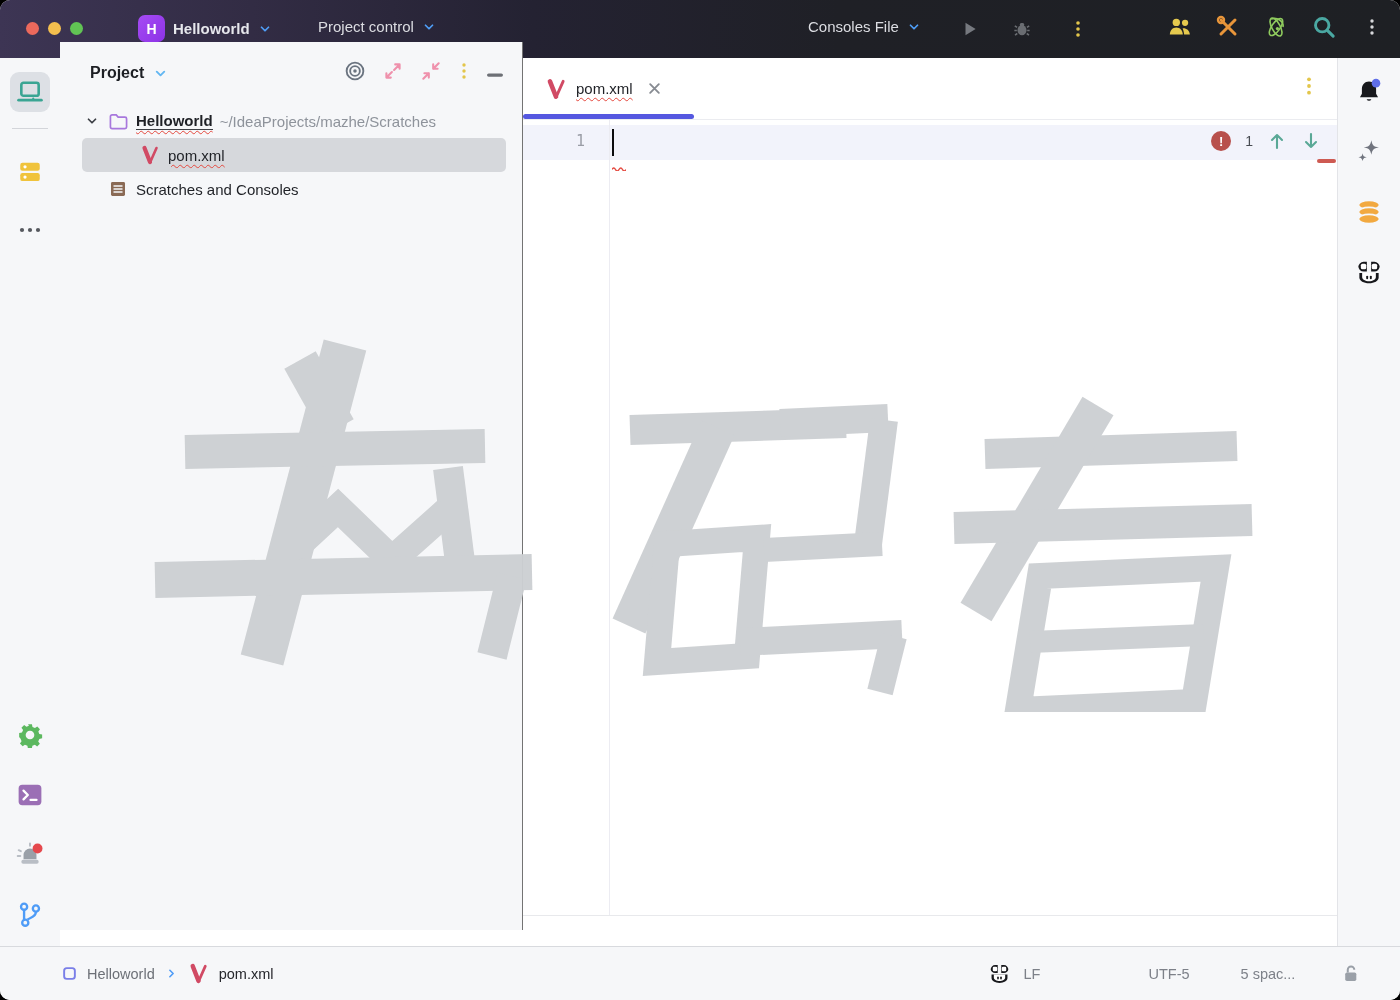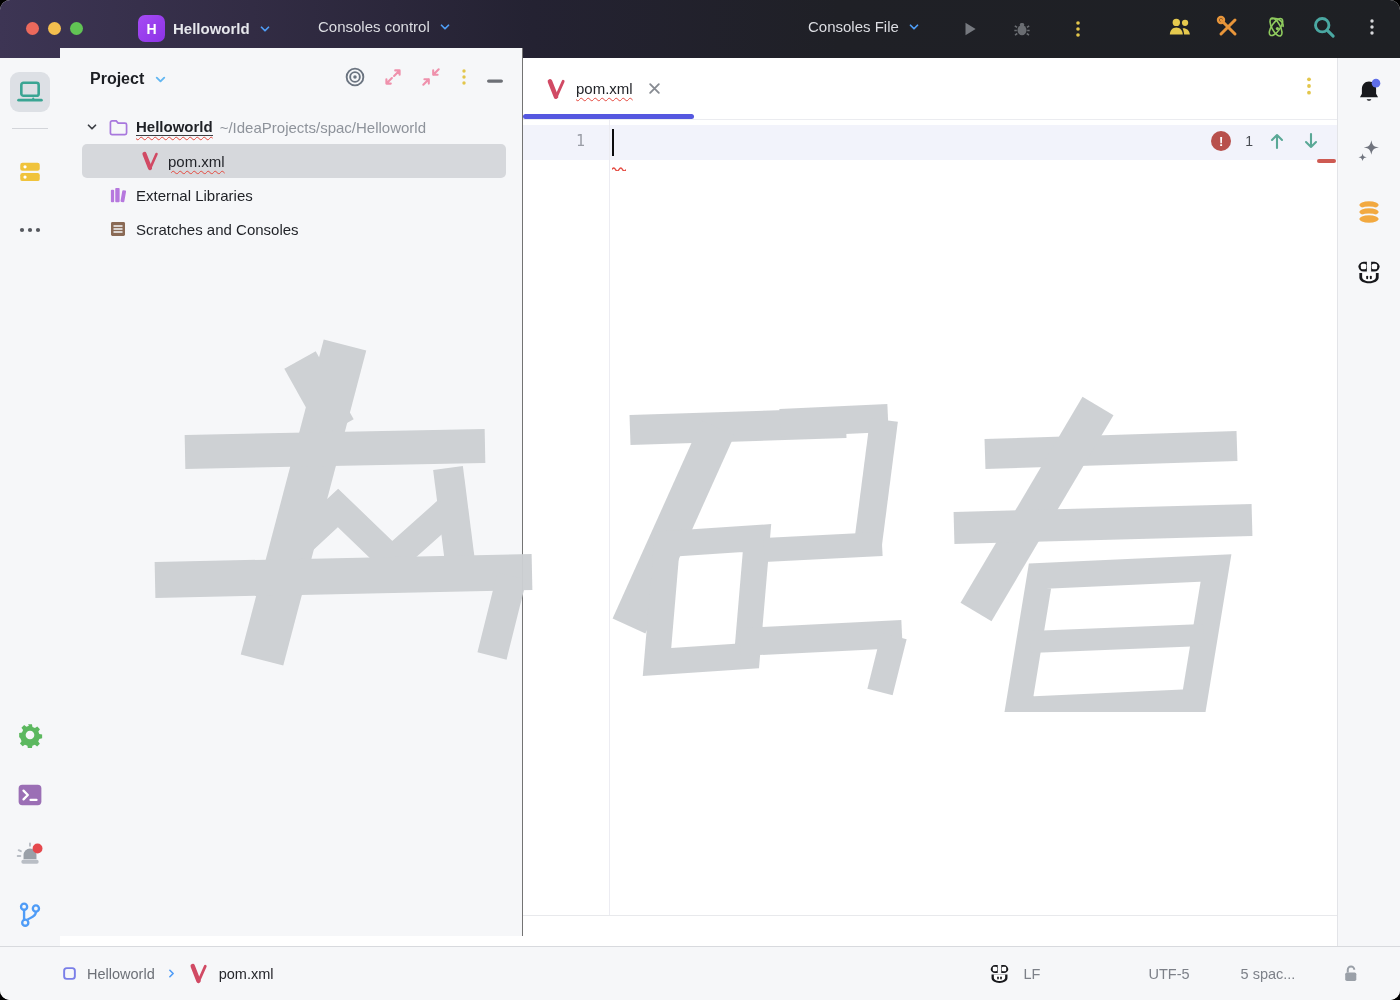--- a/index.html
+++ b/index.html
@@ -15,21 +15,21 @@
   .tb-label.reg{font-weight:400;color:#dcdde2;}
   .iconbtn{width:24px;height:24px;display:flex;align-items:center;justify-content:center;}
   
   .left-rail{position:absolute;left:0;top:58px;width:60px;height:888px;background:#f6f7f9;}
   .right-rail{position:absolute;right:0;top:58px;width:62px;height:888px;background:#f6f7f9;border-left:1px solid #e3e4e8;}
   .rail-btn{position:absolute;left:50%;transform:translateX(-50%);width:40px;height:40px;border-radius:9px;
     display:flex;align-items:center;justify-content:center;}
   .rail-btn.active{background:#dde0e5;}
   .rail-divider{position:absolute;left:12px;width:36px;height:1px;background:#d3d5da;}
   
-  .project-panel{position:absolute;left:60px;top:48px;width:462px;height:888px;background:#f6f7f9;border-right:1px solid #737373;}
+  .project-panel{position:absolute;left:60px;top:42px;width:462px;height:888px;background:#f6f7f9;border-right:1px solid #737373;}
   .pp-header{position:relative;height:62px;display:flex;align-items:center;}
   .pp-title{font-weight:700;font-size:16px;color:#1d1f24;margin-left:30px;}
   .pp-tools{position:absolute;right:18px;display:flex;align-items:center;gap:16px;}
   .tree{font-size:15px;color:#1f2126;}
   .tree-row{position:relative;height:34px;display:flex;align-items:center;}
   .tree-row.selected{background:#d6d8dc;border-radius:5px;margin:0 16px 0 22px;}
   .tree-ic{display:inline-flex;width:20px;justify-content:center;margin-right:8px;}
   .root-name{font-weight:700;border-bottom:1px solid #3c3f44;text-decoration:underline wavy #e4493f 1px;text-underline-offset:4px;}
   .squig{text-decoration:underline wavy #e4493f 1px;text-underline-offset:3px;}
   .path-dim{color:#8e939b;margin-left:7px;white-space:nowrap;}
@@ -73,21 +73,21 @@
 
     <div class="abs" style="left:138px;top:15px;">
       <span class="badge">H</span>
       <span class="tb-label">Helloworld</span>
       <svg width="14" height="14" viewBox="0 0 16 16">
           <path d="M4 6l4 4 4-4" fill="none" stroke="#4f9ef7" stroke-width="2" stroke-linecap="round" stroke-linejoin="round"></path>
         </svg>
     </div>
 
     <div class="abs" style="left:318px;top:18px;">
-      <span class="tb-label reg">Consoles control</span>
+      <span class="tb-label reg">Project control</span>
       <svg width="14" height="14" viewBox="0 0 16 16">
           <path d="M4 6l4 4 4-4" fill="none" stroke="#4f9ef7" stroke-width="2" stroke-linecap="round" stroke-linejoin="round"></path>
         </svg>
     </div>
 
     <div class="abs" style="left:808px;top:18px;">
       <span class="tb-label reg">Consoles File</span>
       <svg width="14" height="14" viewBox="0 0 16 16">
           <path d="M4 6l4 4 4-4" fill="none" stroke="#4f9ef7" stroke-width="2" stroke-linecap="round" stroke-linejoin="round"></path>
         </svg>
@@ -274,44 +274,32 @@
       <div class="tree-row" style="padding-left:25px;">
         <svg width="14" height="14" viewBox="0 0 16 16" style="margin-right:9px;">
             <path d="M4 6l4 4 4-4" fill="none" stroke="#3c3f45" stroke-width="2" stroke-linecap="round" stroke-linejoin="round"></path>
           </svg>
         <span class="tree-ic">
             <svg width="19" height="17" viewBox="0 0 20 17">
               <path d="M1.5 3.2c0-1 .8-1.7 1.7-1.7h4.4l2 2.4h7.2c1 0 1.7.8 1.7 1.7v8.6c0 1-.8 1.7-1.7 1.7H3.2c-1 0-1.7-.8-1.7-1.7z" fill="none" stroke="#a878dd" stroke-width="1.8"></path>
             </svg>
           </span>
         <span class="root-name">Helloworld</span>
-        <span class="path-dim">~/IdeaProjects/spac/Helloworld</span>
+        <span class="path-dim">~/IdeaProjects/mazhe/Scratches</span>
       </div>
       <div class="tree-row selected" style="padding-left:58px;">
         <span class="tree-ic">
             <svg width="20" height="20" viewBox="0 0 20 20">
               <g stroke="#d14a64" stroke-linecap="round">
                 <path d="M4.5 3 L10 17" stroke-width="4.2"></path>
                 <path d="M16.5 3 L10.5 16.5" stroke-width="2.6"></path>
               </g>
             </svg>
           </span>
         <span class="squig">pom.xml</span>
-      </div>
-      <div class="tree-row" style="padding-left:48px;">
-        <span class="tree-ic">
-            <svg width="19" height="19" viewBox="0 0 20 20">
-              <g fill="#b678de">
-                <rect x="2" y="4" width="3.4" height="13" rx="1"></rect>
-                <rect x="6.6" y="2" width="4.6" height="15" rx="1"></rect>
-                <rect x="13" y="4.5" width="4" height="12.5" rx="1" transform="rotate(10 15 11)"></rect>
-              </g>
-            </svg>
-          </span>
-        <span>External Libraries</span>
       </div>
       <div class="tree-row" style="padding-left:48px;">
         <span class="tree-ic">
             <svg width="18" height="18" viewBox="0 0 18 18">
               <rect x="2" y="2" width="14" height="14" rx="1.4" fill="#8a6a55"></rect>
               <g stroke="#f6f7f9" stroke-width="1.6">
                 <path d="M4.5 6h9M4.5 9h9M4.5 12h9"></path>
               </g>
             </svg>
           </span>

